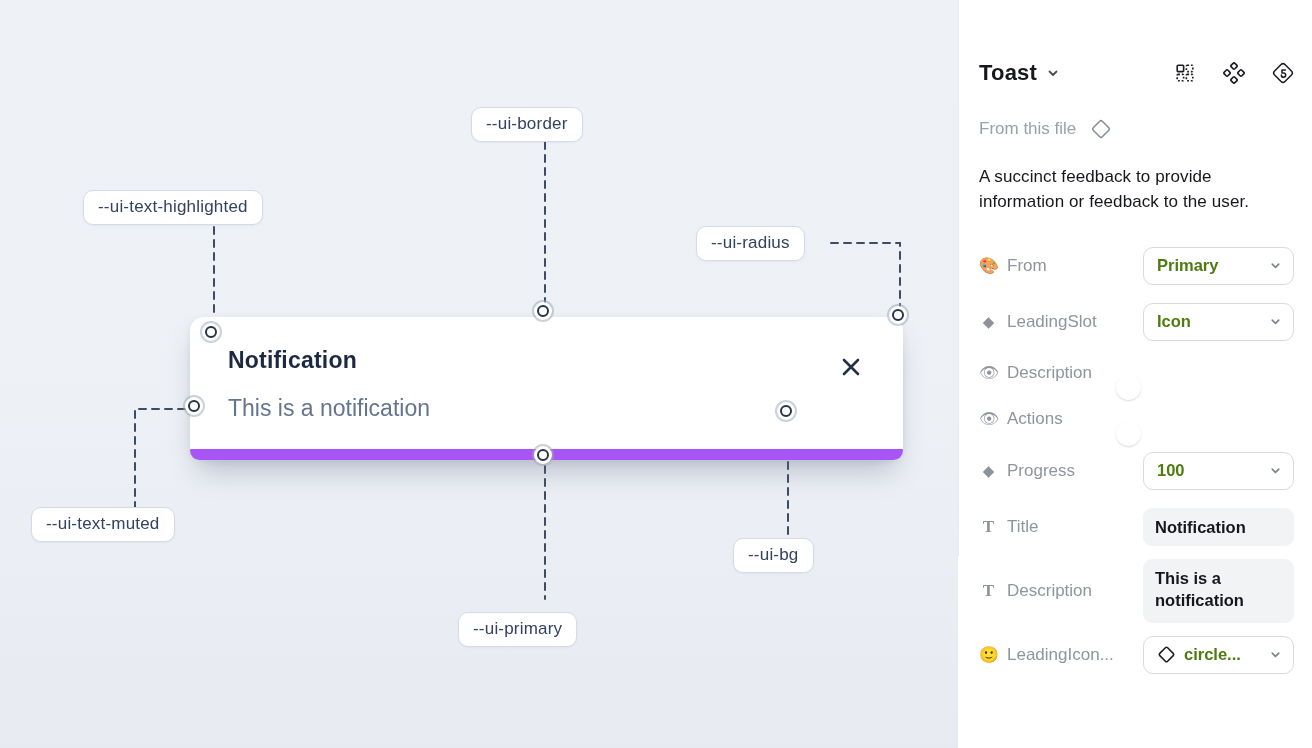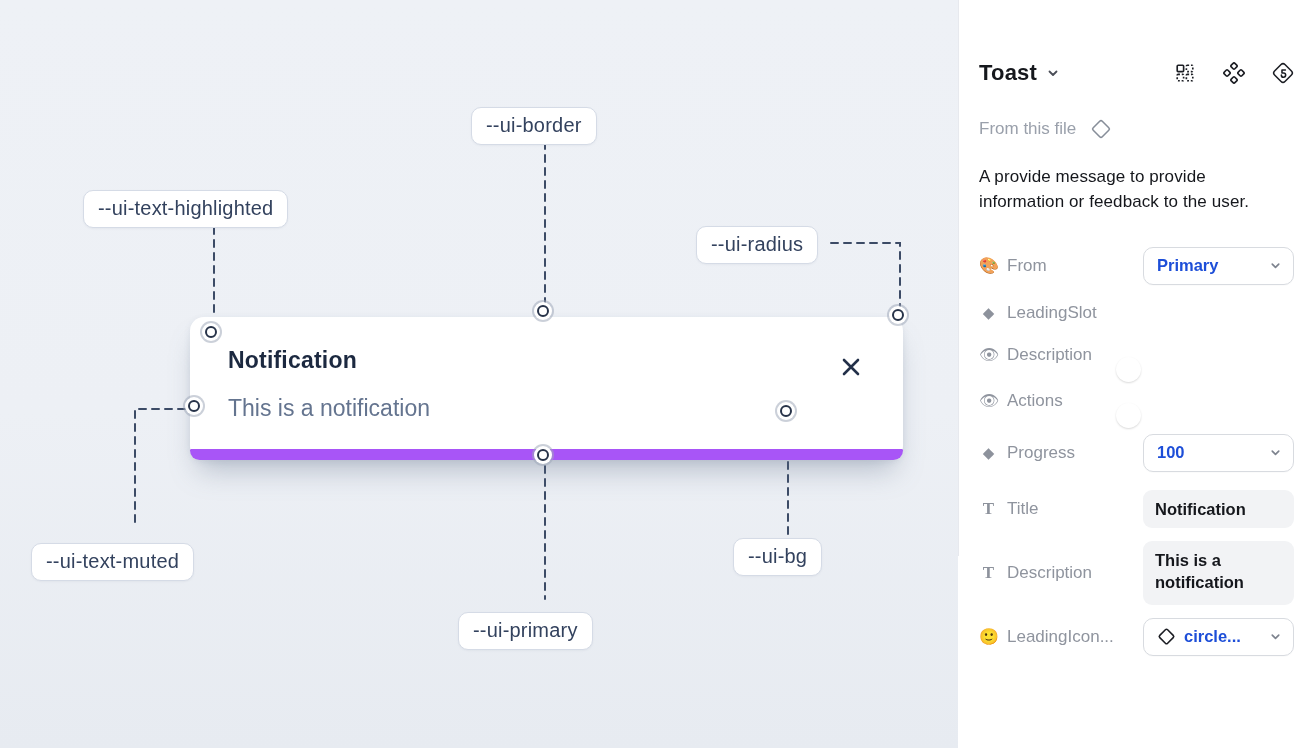--- a/index.html
+++ b/index.html
@@ -23,21 +23,21 @@
     cursor:pointer; color:#233049; }
   .toast-progress { position:absolute; left:0; right:0; bottom:0; height:11px;
     background:var(--ui-primary,#a855f7); border-radius:2px 2px 14px 14px; }
 
   .dot { position:absolute; width:12px; height:12px; background:#fff;
     border:2.5px solid #273349; border-radius:50%;
     box-shadow:0 0 0 3px #fff, 0 0 0 5px rgba(160,170,185,.55); }
 
   .pill { position:absolute; white-space:nowrap; background:#fff;
     border:1px solid #d5dbe6; border-radius:10px; padding:6px 14px 7px;
-    font-size:20px; color:#33425e; letter-spacing:.2px;
+    font-size:17px; color:#33425e; letter-spacing:.2px;
     box-shadow:0 1px 2px rgba(120,130,150,.08); }
 
   
   .panel { position:absolute; left:958px; top:0; width:354px; height:556px;
     background:#fff; border-left:1px solid #e7e9ee; padding:58px 18px 0 20px; }
 
   .panel-header { display:flex; align-items:center; height:30px; }
   .panel-title { font-size:22px; font-weight:700; color:#16181d; letter-spacing:.2px; }
   .panel-title-chevron { margin-left:9px; color:#4a4e57; display:flex; }
   .panel-header-icons { margin-left:auto; display:flex; gap:27px; align-items:center; }
@@ -56,21 +56,21 @@
     color:#8f949e; min-width:0; }
   .picon { font-size:16px; line-height:1; width:19px; text-align:center; flex:0 0 auto; }
   .picon.diamond { color:#8d929c; font-size:15px; }
   .picon.text-t { font-family:"Liberation Serif", serif; font-weight:700;
     color:#8d929c; font-size:17px; }
   .prop-control { margin-left:auto; width:151px; flex:0 0 151px; }
 
   .select { height:38px; border:1px solid #d8dbe0; border-radius:10px; background:#fff;
     display:flex; align-items:center; padding:0 11px 0 13px; cursor:pointer;
     box-shadow:0 1px 1px rgba(0,0,0,.02); }
-  .select-value { font-size:16.5px; font-weight:700; color:#1d4ed8; flex:1;
+  .select-value { font-size:16.5px; font-weight:700; color:#4d7c0f; flex:1;
     overflow:hidden; white-space:nowrap; }
   .select-chevron { color:#7d838e; display:flex; flex:0 0 auto; }
   .select-diamond { display:flex; color:#1c1e24; margin-right:8px; flex:0 0 auto; }
 
   .toggle { width:54px; height:29px; border-radius:15px;
     background:var(--toggle-on,#1ea1f2); position:relative; cursor:pointer; }
   .toggle-knob { position:absolute; top:2px; right:2px; width:25px; height:25px;
     background:#fff; border-radius:50%; box-shadow:0 1px 2px rgba(0,0,0,.15); }
 
   .field { background:#f2f3f5; border-radius:9px; padding:8px 12px;
@@ -110,21 +110,21 @@
   <div class="dot" style="left:536.5px; top:304.5px;"></div>
   <div class="dot" style="left:891.5px; top:308.5px;"></div>
   <div class="dot" style="left:204.5px; top:325.5px;"></div>
   <div class="dot" style="left:187.5px; top:399.5px;"></div>
   <div class="dot" style="left:536.5px; top:448.5px;"></div>
   <div class="dot" style="left:779.5px; top:404.5px;"></div>
 
   <div class="pill" style="left:471px; top:107px;">--ui-border</div>
   <div class="pill" style="left:83px; top:190px;">--ui-text-highlighted</div>
   <div class="pill" style="left:684px; top:226px;margin-left:12px;">--ui-radius</div>
-  <div class="pill" style="left:31px; top:543px;">--ui-text-muted</div>
+  <div class="pill" style="left:31px; top:507px;">--ui-text-muted</div>
   <div class="pill" style="left:458px; top:600px;margin-top:12px;">--ui-primary</div>
   <div class="pill" style="left:733px; top:538px;">--ui-bg</div>
 </div>
 
 <div class="panel">
 
   <div class="panel-header">
     <span class="panel-title">Toast</span>
     <span class="panel-title-chevron">
       <svg width="14" height="14" viewBox="0 0 14 14">
@@ -159,21 +159,21 @@
 
   <div class="source-row">
     <span>From this file</span>
     <span class="source-diamond">
       <svg width="22" height="22" viewBox="0 0 24 24" fill="none" stroke="currentColor" stroke-width="1.7">
         <rect x="5" y="5" width="14" height="14" rx="2" transform="rotate(45 12 12)"></rect>
       </svg>
     </span>
   </div>
 
-  <div class="panel-desc">A provide message to provide information or feedback to the user.</div>
+  <div class="panel-desc">A succinct feedback to provide information or feedback to the user.</div>
 
   <div class="props">
 
     <div class="prop-row">
       <span class="prop-label">
         <span class="picon">🎨</span>
         <span>From</span>
       </span>
       <span class="prop-control">
         <span class="select">
@@ -184,20 +184,30 @@
               </svg>
           </span>
         </span>
       </span>
     </div>
 
     <div class="prop-row mt18">
       <span class="prop-label">
         <span class="picon diamond">◆</span>
         <span>LeadingSlot</span>
+      </span>
+      <span class="prop-control">
+        <span class="select">
+          <span class="select-value">Icon</span>
+          <span class="select-chevron">
+            <svg width="13" height="13" viewBox="0 0 14 14">
+                <path d="M3.5 5.5 L7 9 L10.5 5.5" fill="none" stroke="currentColor" stroke-width="1.8" stroke-linecap="round" stroke-linejoin="round"></path>
+              </svg>
+          </span>
+        </span>
       </span>
     </div>
 
     <div class="prop-row mt22">
       <span class="prop-label">
         <span class="picon">👁</span>
         <span>Description</span>
       </span>
       <span class="prop-control">
         <span class="toggle">

